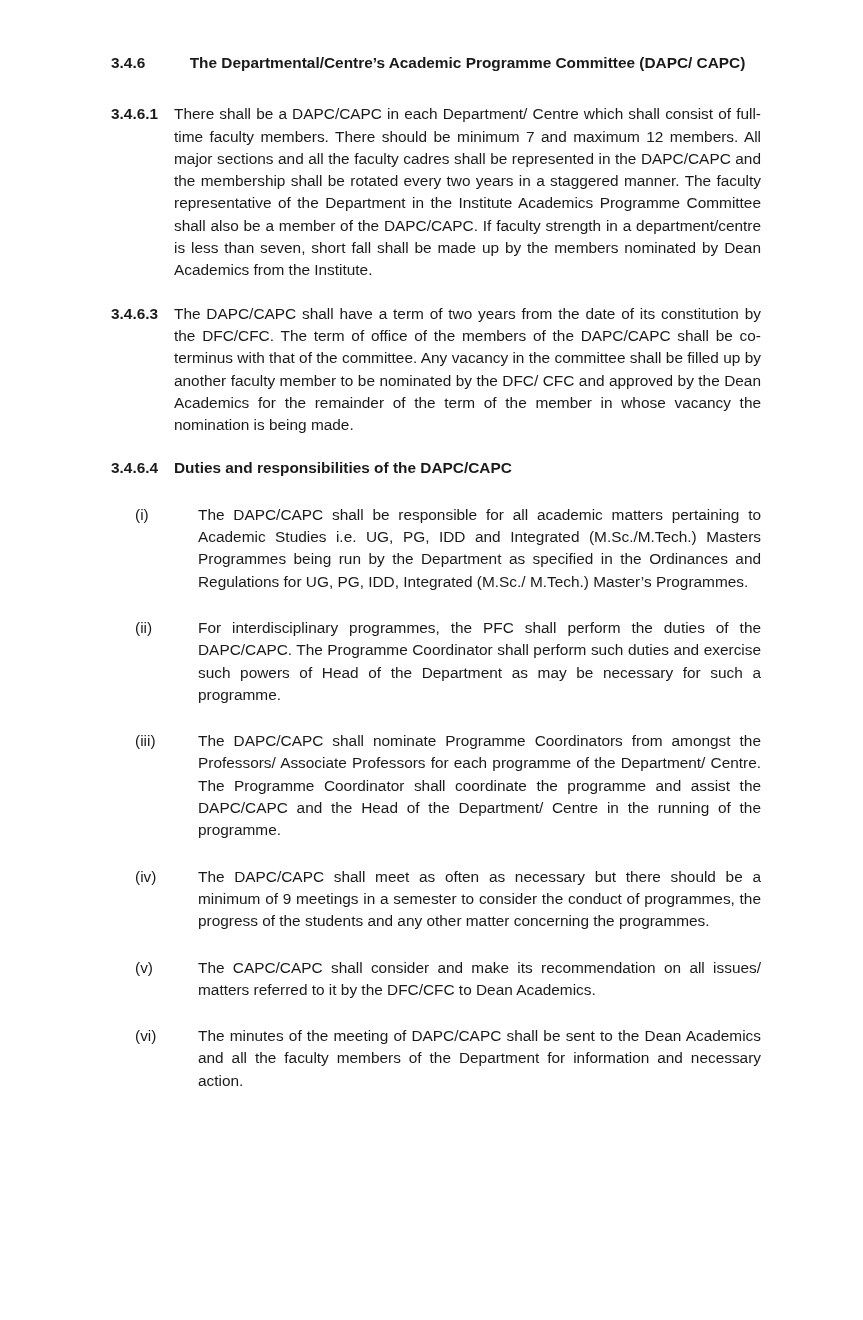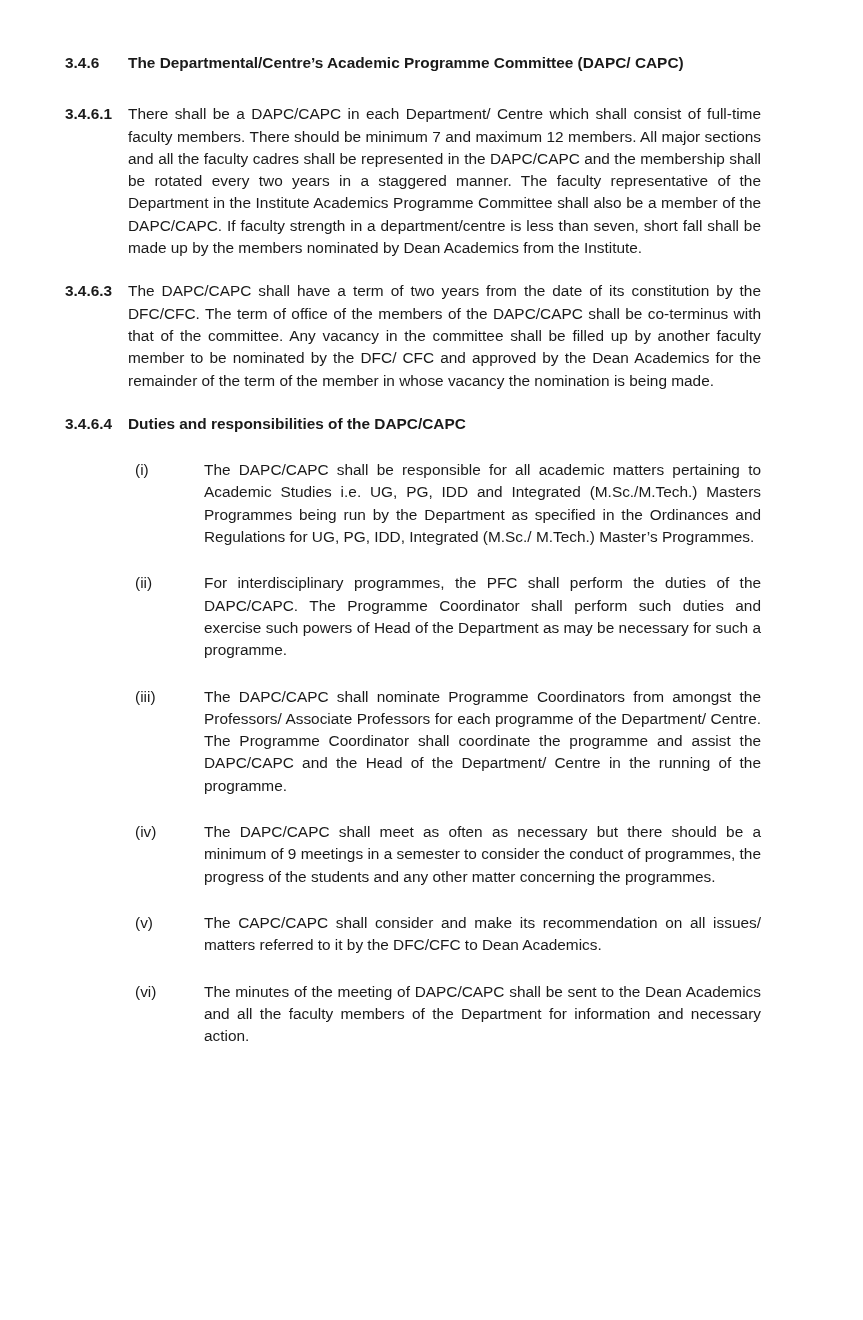--- a/index.html
+++ b/index.html
@@ -24,30 +24,31 @@
   .para {
     display: flex;
     font-size: 15.4px;
     line-height: 22.3px;
     margin-bottom: 21px;
   }
   .num {
     width: 63px;
     flex-shrink: 0;
     font-weight: bold;
+    margin-left: 46px;
   }
   .body-text {
     flex: 1;
     text-align: justify;
   }
   .bold {
     font-weight: bold;
   }
   .heading .body-text {
-    text-align: left;
+    text-align: center;
   }
   .heading {
     margin-bottom: 29px;
   }
   .subheading {
     margin-bottom: 24px;
   }
   .items {
     margin-left: 70px;
   }
@@ -57,21 +58,20 @@
     line-height: 22.3px;
     margin-bottom: 24px;
   }
   .item-label {
     width: 63px;
     flex-shrink: 0;
   }
   .item-text {
     flex: 1;
     text-align: justify;
-    margin-left: 6px;
   }
 </style>
 </head>
 <body>
 
 <div class="page">
 
   <div class="para heading">
     <span class="num">3.4.6</span>
     <div class="body-text bold">The Departmental/Centre’s Academic Programme Committee (DAPC/ CAPC)</div>

